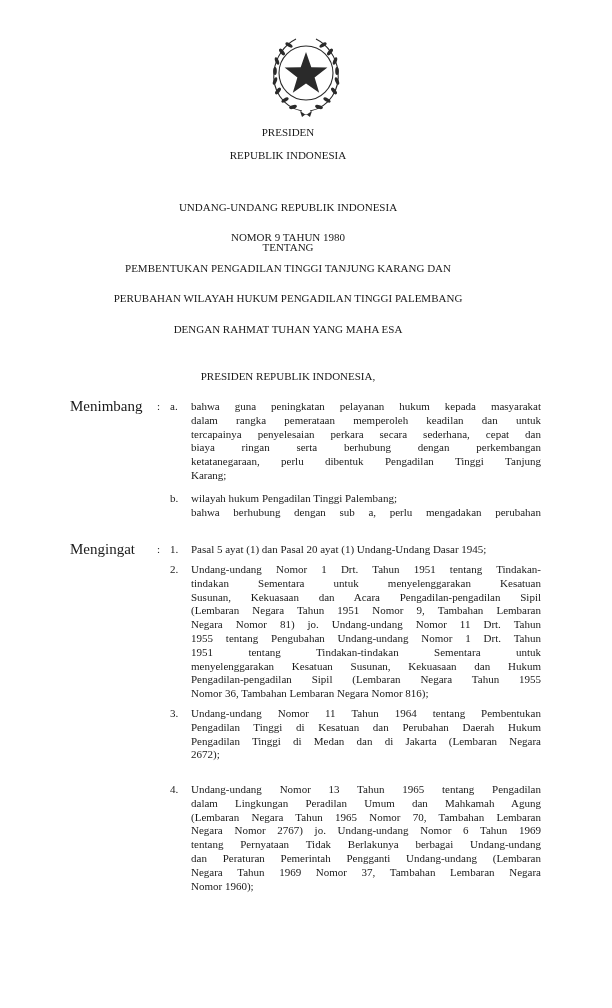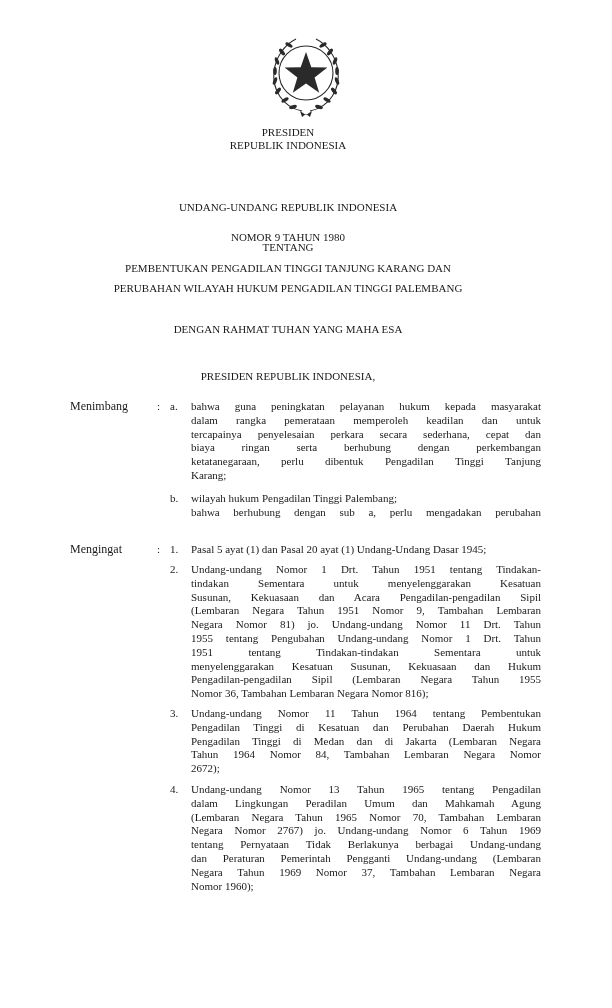--- a/index.html
+++ b/index.html
@@ -34,21 +34,21 @@
     }
     .section {
       position: absolute;
       left: 70px;
       width: 472px;
     }
     .section-label {
       position: absolute;
       left: 0;
       top: 0;
-      font-size: 12px;
+      font-size: 15px;
       line-height: 13.8px;
     }
     .section-colon {
       position: absolute;
       left: 87px;
       top: 0;
       font-size: 11px;
       line-height: 13.8px;
     }
     .item {
@@ -115,27 +115,27 @@
       <ellipse cx="53" cy="74" rx="4" ry="1.8" transform="rotate(15 53 74)"></ellipse>
 
       <polygon points="40,19 45.3,34.2 61.4,34.6 48.6,44.4 53.2,59.8 40,50.6 26.8,59.8 31.4,44.4 18.6,34.6 34.7,34.2"></polygon>
 
       <path d="M34 78 L40 82 L46 78 L44 84 L40 81 L36 84 Z"></path>
     </g>
   </svg>
 </div>
 
 <div class="center-line" style="top:126px;">PRESIDEN</div>
-<div class="center-line" style="top:139px;">REPUBLIK INDONESIA</div>
+<div class="center-line" style="top:149px;">REPUBLIK INDONESIA</div>
 
 <div class="center-line" style="top:201px;">UNDANG-UNDANG REPUBLIK INDONESIA</div>
 <div class="center-line" style="top:231px;">NOMOR 9 TAHUN 1980</div>
 <div class="center-line" style="top:241px;">TENTANG</div>
 <div class="center-line" style="top:262px;">PEMBENTUKAN PENGADILAN TINGGI TANJUNG KARANG DAN</div>
-<div class="center-line" style="top:282px;">PERUBAHAN WILAYAH HUKUM PENGADILAN TINGGI PALEMBANG</div>
+<div class="center-line" style="top:292px;">PERUBAHAN WILAYAH HUKUM PENGADILAN TINGGI PALEMBANG</div>
 
 <div class="center-line" style="top:323px;">DENGAN RAHMAT TUHAN YANG MAHA ESA</div>
 <div class="center-line" style="top:370px;">PRESIDEN REPUBLIK INDONESIA,</div>
 
 <div class="section" style="top:400px;">
   <span class="section-label">Menimbang</span>
   <span class="section-colon">:</span>
 
   <div class="item" style="top:0px;">
     <span class="item-marker">a.</span>
@@ -184,21 +184,20 @@
       <span class="ln last">Nomor 36, Tambahan Lembaran Negara Nomor 816);</span>
     </div>
   </div>
 
   <div class="item" style="top:164px;">
     <span class="item-marker">3.</span>
     <div class="item-text">
       <span class="ln">Undang-undang Nomor 11 Tahun 1964 tentang Pembentukan</span>
       <span class="ln">Pengadilan Tinggi di Kesatuan dan Perubahan Daerah Hukum</span>
       <span class="ln">Pengadilan Tinggi di Medan dan di Jakarta (Lembaran Negara</span>
-      <span class="ln">Tahun 1964 Nomor 84, Tambahan Lembaran Negara Nomor</span>
       <span class="ln last">2672);</span>
     </div>
   </div>
 
   <div class="item" style="top:240px;">
     <span class="item-marker">4.</span>
     <div class="item-text">
       <span class="ln">Undang-undang Nomor 13 Tahun 1965 tentang Pengadilan</span>
       <span class="ln">dalam Lingkungan Peradilan Umum dan Mahkamah Agung</span>
       <span class="ln">(Lembaran Negara Tahun 1965 Nomor 70, Tambahan Lembaran</span>

